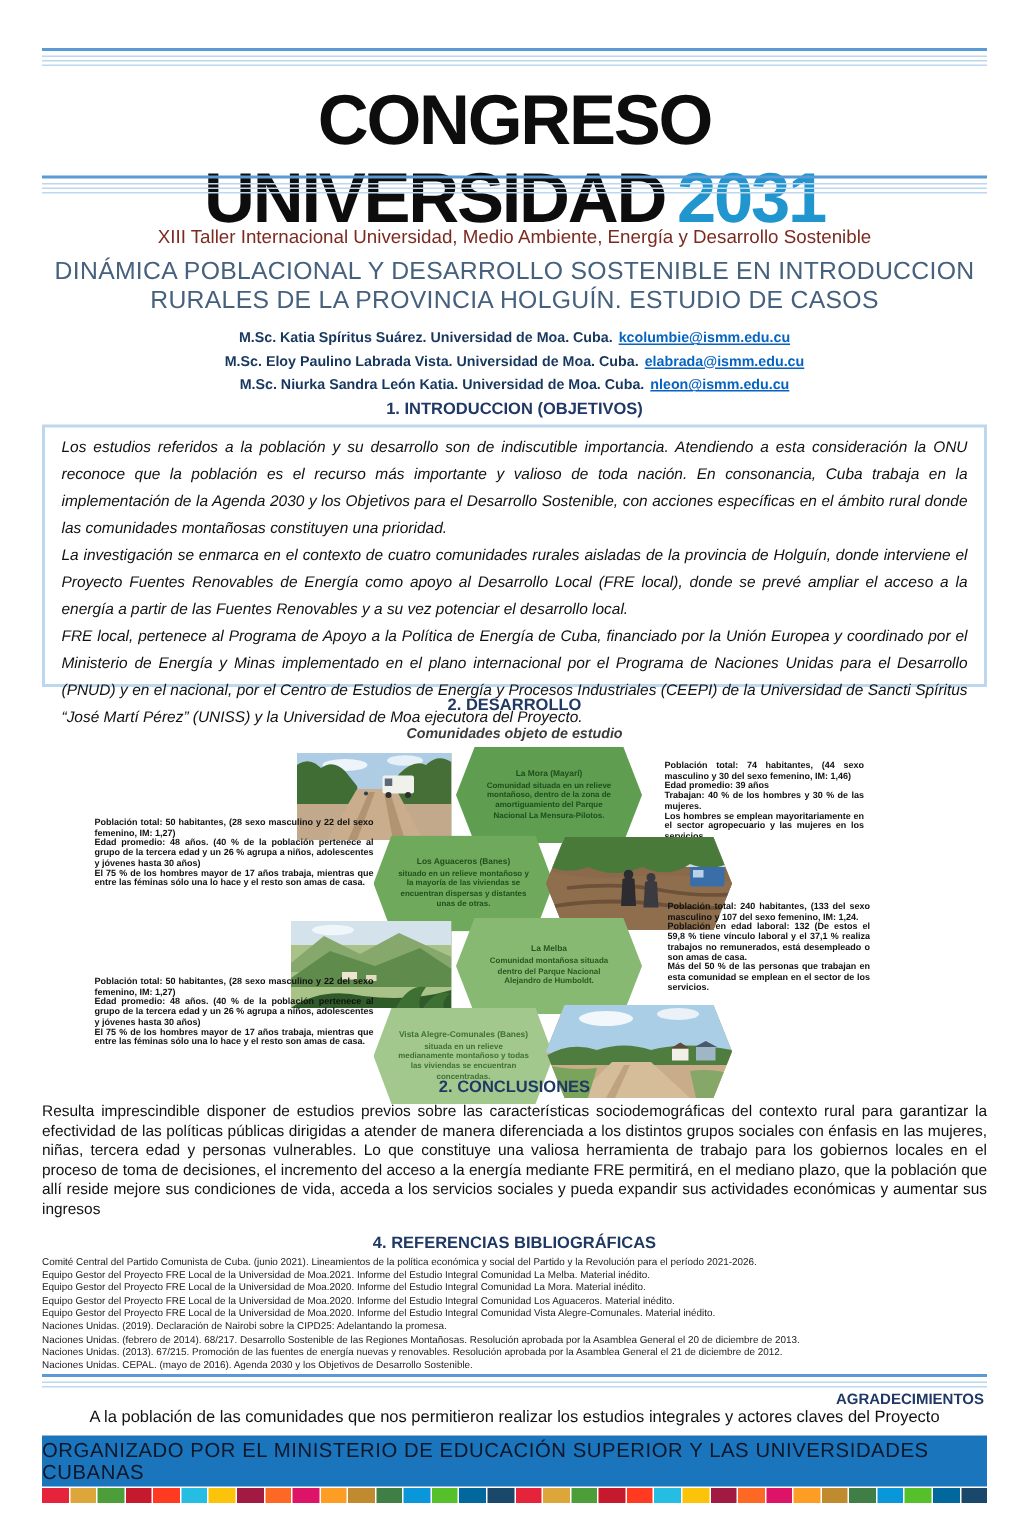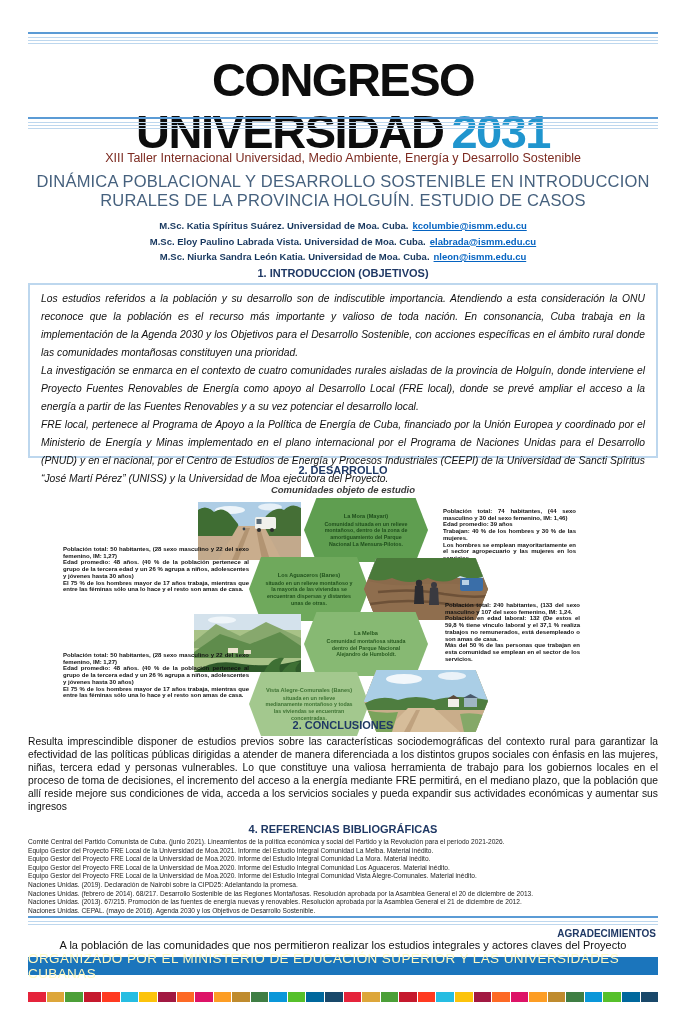--- a/index.html
+++ b/index.html
@@ -71,22 +71,22 @@
 
   .conclusions{position:absolute;top:735px;left:28px;width:630px;
                font-size:10.3px;line-height:13px;text-align:justify;}
 
   .references{position:absolute;top:838px;left:28px;width:622px;
               font-size:6.6px;line-height:8.6px;color:#222;}
 
   .ack-heading{position:absolute;top:928px;right:30px;font-size:10px;font-weight:700;color:#1F3864;}
   .ack-text{position:absolute;top:939px;left:0;width:100%;text-align:center;font-size:11px;color:#111;}
 
-  .banner{position:absolute;top:957px;left:28px;width:630px;height:18px;background:#1B75BC;
-          color:#fef9c3;display:flex;align-items:center;justify-content:center;
+  .banner{position:absolute;top:957px;left:28px;width:630px;height:34px;background:#1B75BC;
+          color:#0f172a;display:flex;align-items:center;justify-content:center;
           font-size:13.5px;letter-spacing:.4px;}
 
   .sdg-strip{position:absolute;top:992px;left:28px;width:630px;height:10px;display:flex;gap:1px;}
   .sdg-strip div{flex:1;}
 </style>
 </head>
 <body>
 
 <div class="poster">
 

